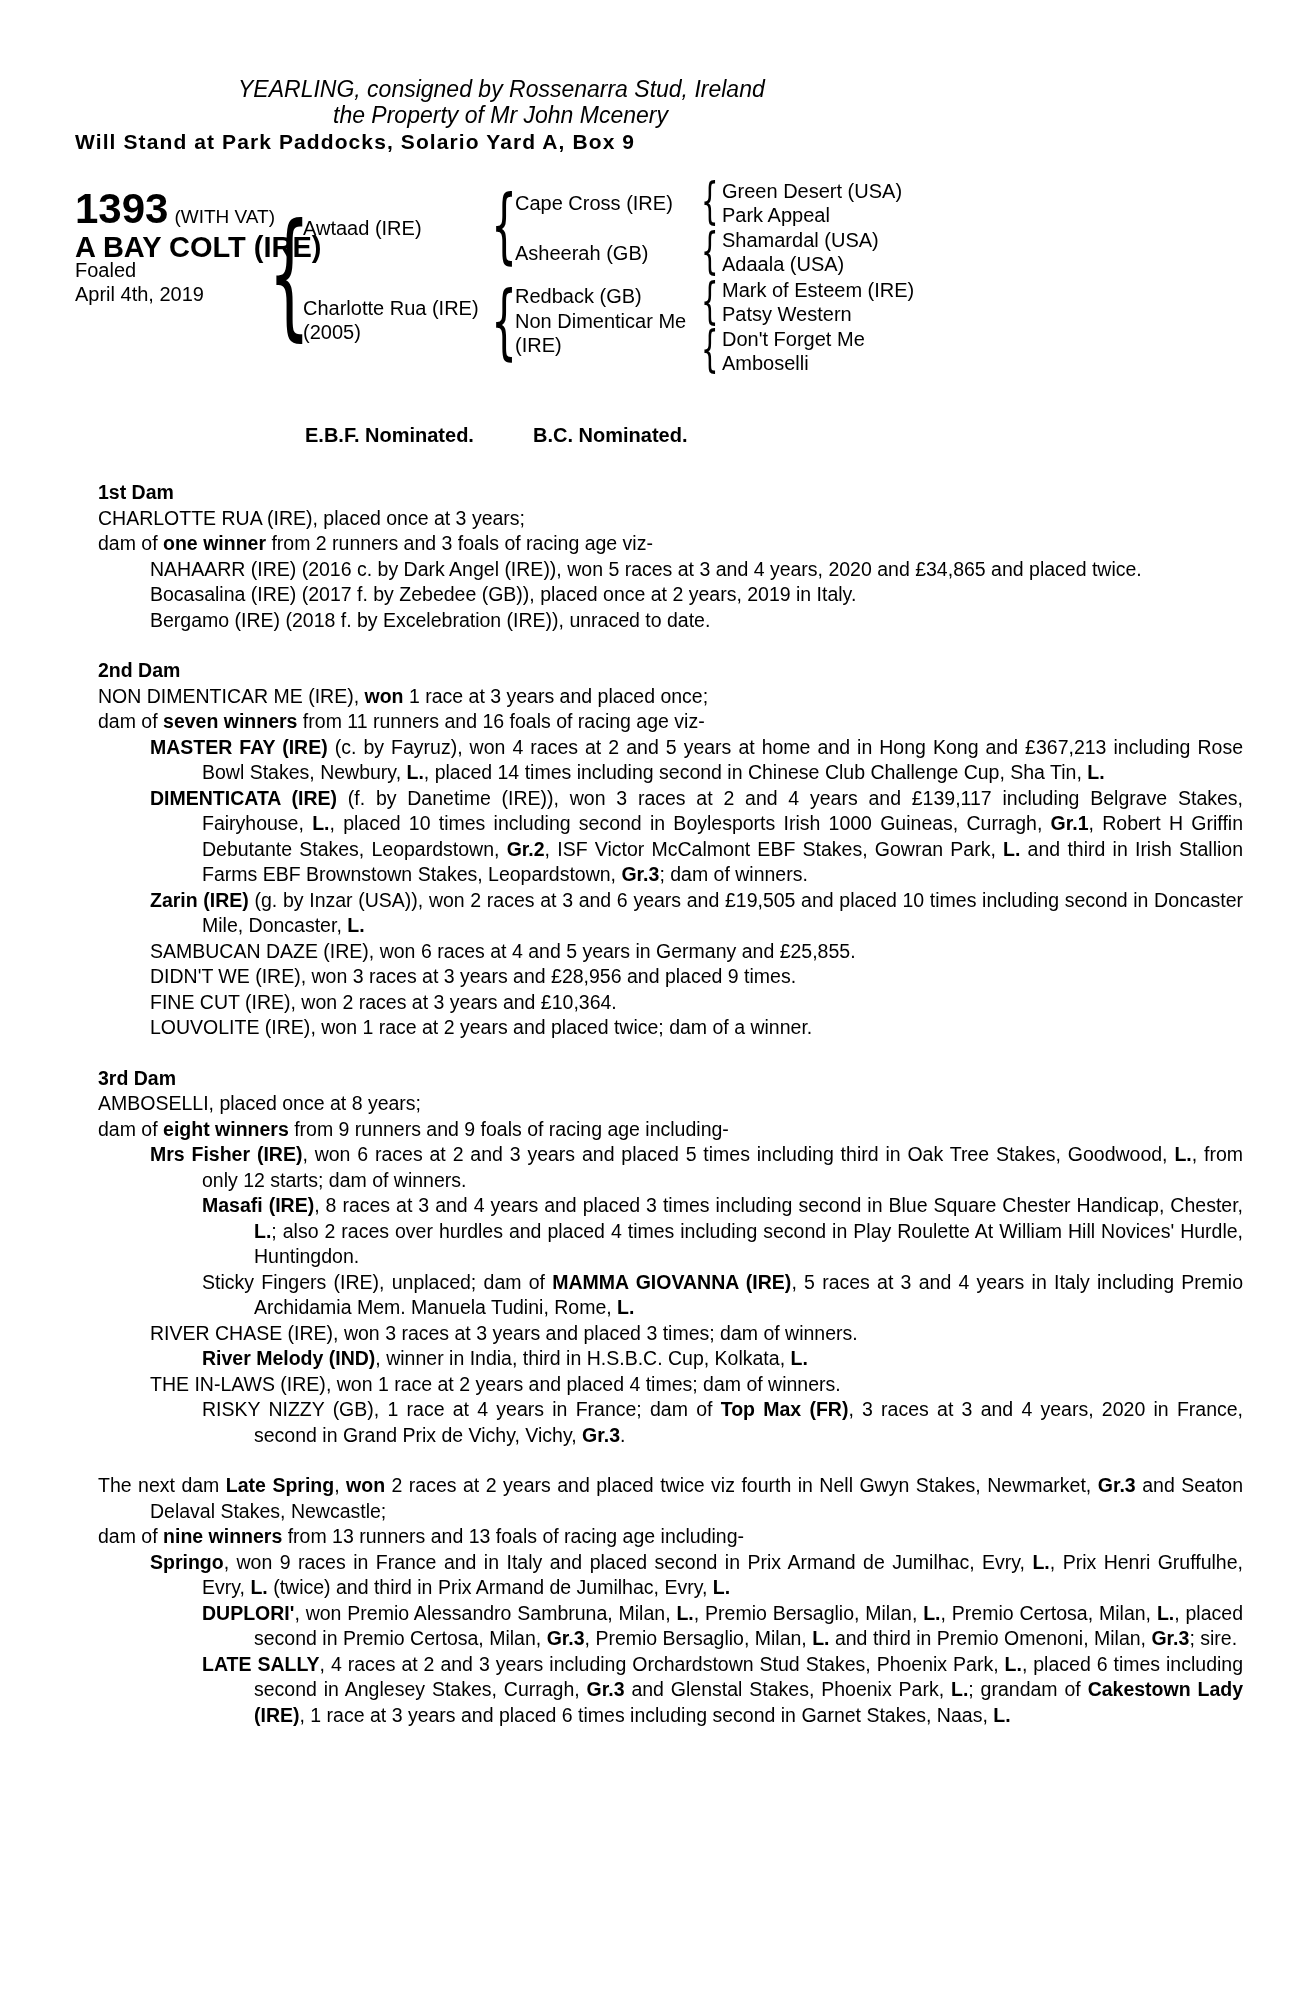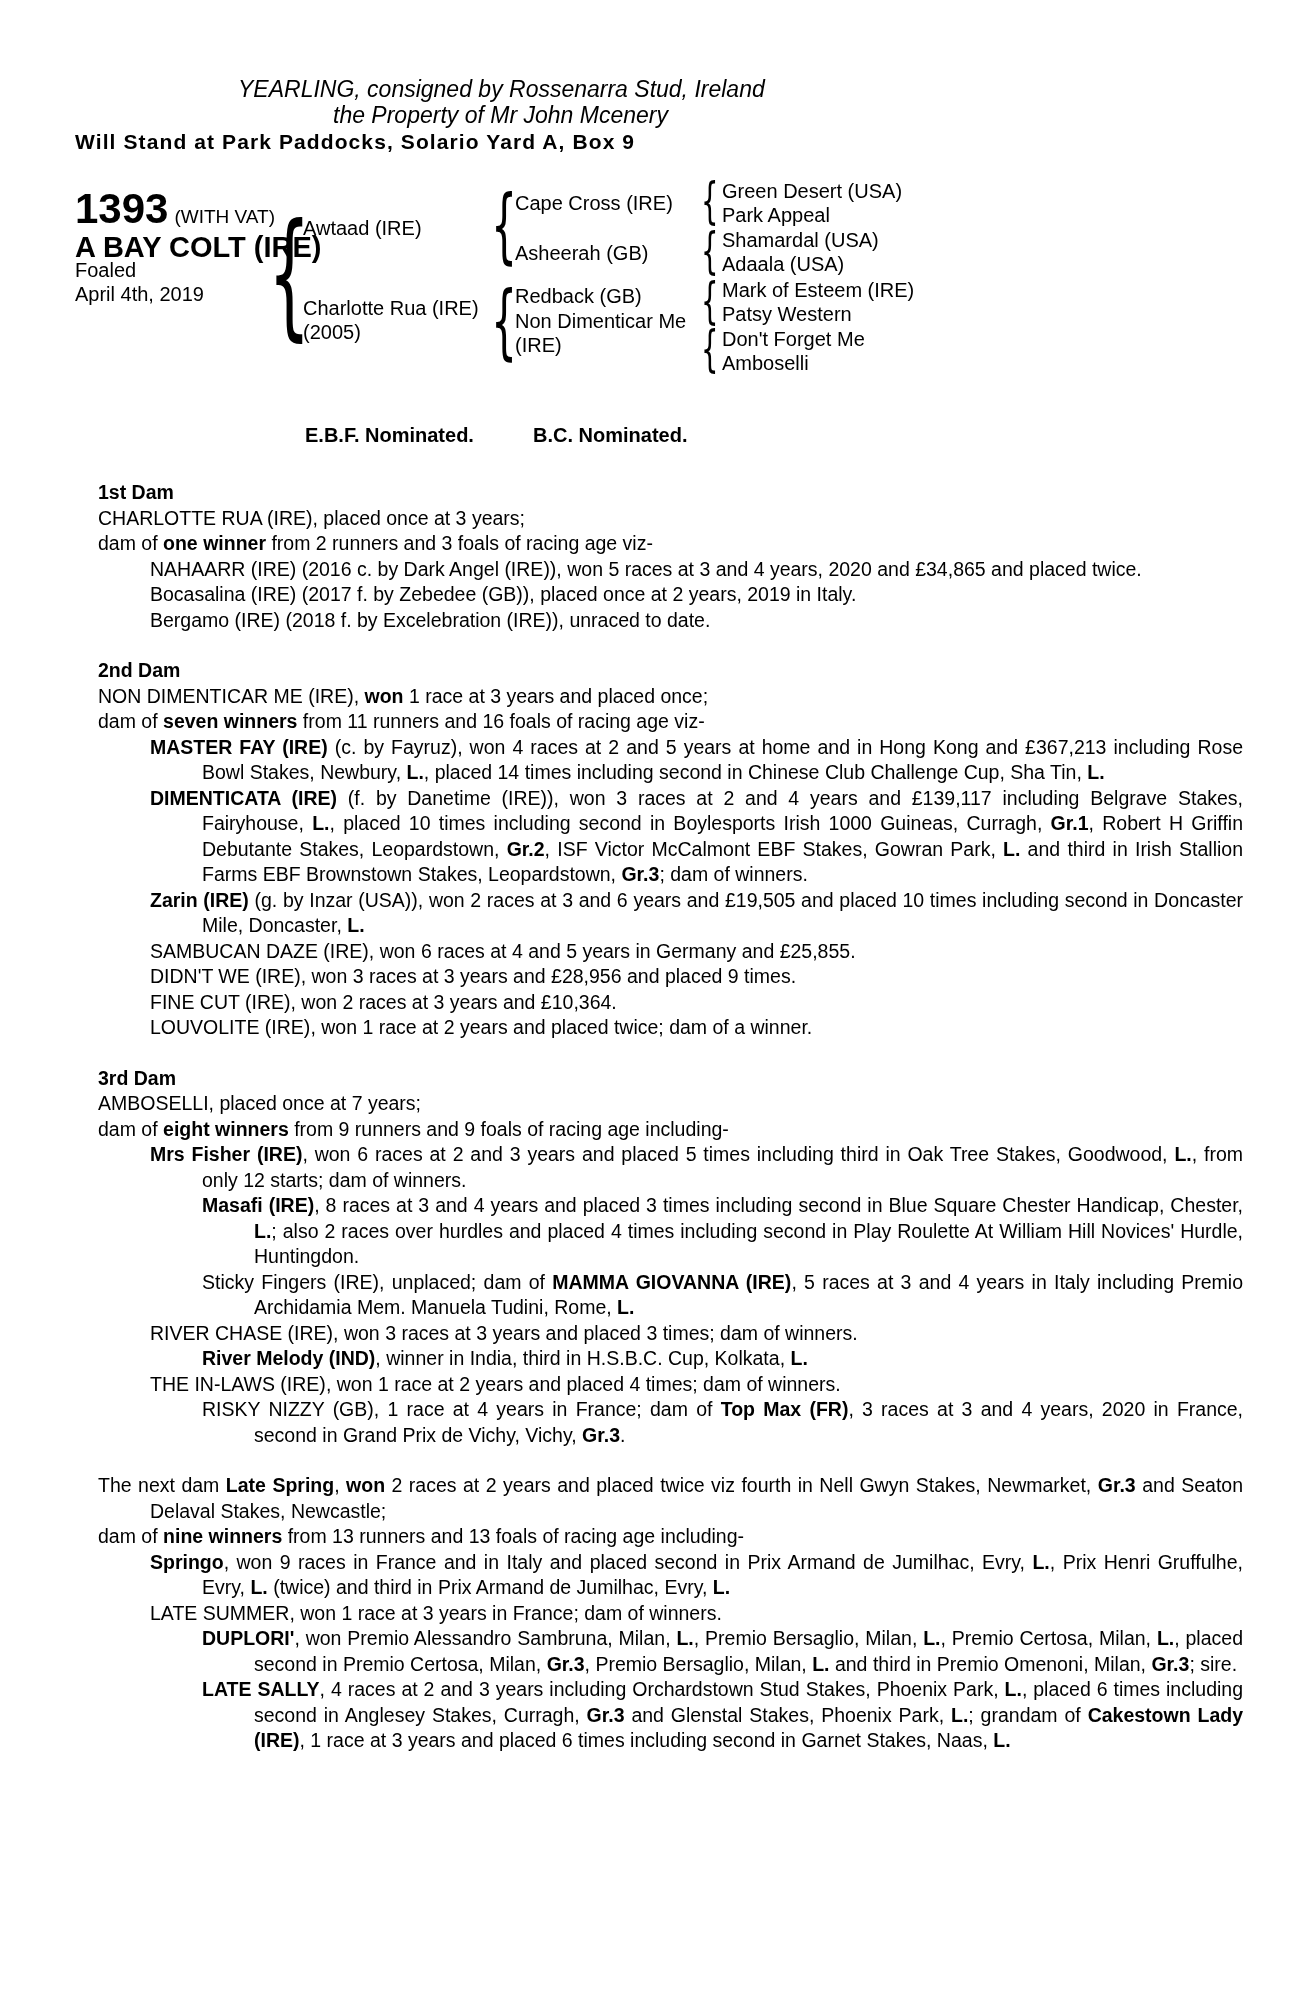--- a/index.html
+++ b/index.html
@@ -90,31 +90,30 @@
       <p class="para p1"><span class="b">MASTER FAY (IRE)</span><span> (c. by Fayruz), won 4 races at 2 and 5 years at home and in Hong Kong and £367,213 including Rose Bowl Stakes, Newbury, </span><span class="b">L.</span><span>, placed 14 times including second in Chinese Club Challenge Cup, Sha Tin, </span><span class="b">L.</span></p>
       <p class="para p1"><span class="b">DIMENTICATA (IRE)</span><span> (f. by Danetime (IRE)), won 3 races at 2 and 4 years and £139,117 including Belgrave Stakes, Fairyhouse, </span><span class="b">L.</span><span>, placed 10 times including second in Boylesports Irish 1000 Guineas, Curragh, </span><span class="b">Gr.1</span><span>, Robert H Griffin Debutante Stakes, Leopardstown, </span><span class="b">Gr.2</span><span>, ISF Victor McCalmont EBF Stakes, Gowran Park, </span><span class="b">L.</span><span> and third in Irish Stallion Farms EBF Brownstown Stakes, Leopardstown, </span><span class="b">Gr.3</span><span>; dam of winners.</span></p>
       <p class="para p1"><span class="b">Zarin (IRE)</span><span> (g. by Inzar (USA)), won 2 races at 3 and 6 years and £19,505 and placed 10 times including second in Doncaster Mile, Doncaster, </span><span class="b">L.</span></p>
       <p class="para p1"><span class="i">SAMBUCAN DAZE (IRE)</span><span>, won 6 races at 4 and 5 years in Germany and £25,855.</span></p>
       <p class="para p1"><span class="i">DIDN'T WE (IRE)</span><span>, won 3 races at 3 years and £28,956 and placed 9 times.</span></p>
       <p class="para p1"><span class="i">FINE CUT (IRE)</span><span>, won 2 races at 3 years and £10,364.</span></p>
       <p class="para p1"><span class="i">LOUVOLITE (IRE)</span><span>, won 1 race at 2 years and placed twice; dam of a winner.</span></p>
     </div>
     <div class="section">
       <div class="sec-heading">3rd Dam</div>
-      <p class="para p0"><span>AMBOSELLI, placed once at 7 years;</span></p>
+      <p class="para p0"><span>AMBOSELLI, placed once at 8 years;</span></p>
       <p class="para p0"><span>dam of </span><span class="b">eight winners</span><span> from 9 runners and 9 foals of racing age including-</span></p>
       <p class="para p1"><span class="b">Mrs Fisher (IRE)</span><span>, won 6 races at 2 and 3 years and placed 5 times including third in Oak Tree Stakes, Goodwood, </span><span class="b">L.</span><span>, from only 12 starts; dam of winners.</span></p>
       <p class="para p2"><span class="b">Masafi (IRE)</span><span>, 8 races at 3 and 4 years and placed 3 times including second in Blue Square Chester Handicap, Chester, </span><span class="b">L.</span><span>; also 2 races over hurdles and placed 4 times including second in Play Roulette At William Hill Novices' Hurdle, Huntingdon.</span></p>
       <p class="para p2"><span>Sticky Fingers (IRE), unplaced; dam of </span><span class="b">MAMMA GIOVANNA (IRE)</span><span>, 5 races at 3 and 4 years in Italy including Premio Archidamia Mem. Manuela Tudini, Rome, </span><span class="b">L.</span></p>
       <p class="para p1"><span class="i">RIVER CHASE (IRE)</span><span>, won 3 races at 3 years and placed 3 times; dam of winners.</span></p>
       <p class="para p2"><span class="b">River Melody (IND)</span><span>, winner in India, third in H.S.B.C. Cup, Kolkata, </span><span class="b">L.</span></p>
       <p class="para p1"><span class="i">THE IN-LAWS (IRE)</span><span>, won 1 race at 2 years and placed 4 times; dam of winners.</span></p>
       <p class="para p2"><span class="i">RISKY NIZZY (GB)</span><span>, 1 race at 4 years in France; dam of </span><span class="b">Top Max (FR)</span><span>, 3 races at 3 and 4 years, 2020 in France, second in Grand Prix de Vichy, Vichy, </span><span class="b">Gr.3</span><span>.</span></p>
     </div>
     <div class="section">
       <p class="para p0"><span>The next dam </span><span class="b">Late Spring</span><span>, </span><span class="b">won</span><span> 2 races at 2 years and placed twice viz fourth in Nell Gwyn Stakes, Newmarket, </span><span class="b">Gr.3</span><span> and Seaton Delaval Stakes, Newcastle;</span></p>
       <p class="para p0"><span>dam of </span><span class="b">nine winners</span><span> from 13 runners and 13 foals of racing age including-</span></p>
       <p class="para p1"><span class="b">Springo</span><span>, won 9 races in France and in Italy and placed second in Prix Armand de Jumilhac, Evry, </span><span class="b">L.</span><span>, Prix Henri Gruffulhe, Evry, </span><span class="b">L.</span><span> (twice) and third in Prix Armand de Jumilhac, Evry, </span><span class="b">L.</span></p>
-      <p class="para p1"><span class="i">LATE SUMMER</span><span>, won 1 race at 3 years in France; dam of winners.</span></p>
       <p class="para p2"><span class="b">DUPLORI'</span><span>, won Premio Alessandro Sambruna, Milan, </span><span class="b">L.</span><span>, Premio Bersaglio, Milan, </span><span class="b">L.</span><span>, Premio Certosa, Milan, </span><span class="b">L.</span><span>, placed second in Premio Certosa, Milan, </span><span class="b">Gr.3</span><span>, Premio Bersaglio, Milan, </span><span class="b">L.</span><span> and third in Premio Omenoni, Milan, </span><span class="b">Gr.3</span><span>; sire.</span></p>
       <p class="para p2"><span class="b">LATE SALLY</span><span>, 4 races at 2 and 3 years including Orchardstown Stud Stakes, Phoenix Park, </span><span class="b">L.</span><span>, placed 6 times including second in Anglesey Stakes, Curragh, </span><span class="b">Gr.3</span><span> and Glenstal Stakes, Phoenix Park, </span><span class="b">L.</span><span>; grandam of </span><span class="b">Cakestown Lady (IRE)</span><span>, 1 race at 3 years and placed 6 times including second in Garnet Stakes, Naas, </span><span class="b">L.</span></p>
     </div>
   </div>
 
 </body></html>

